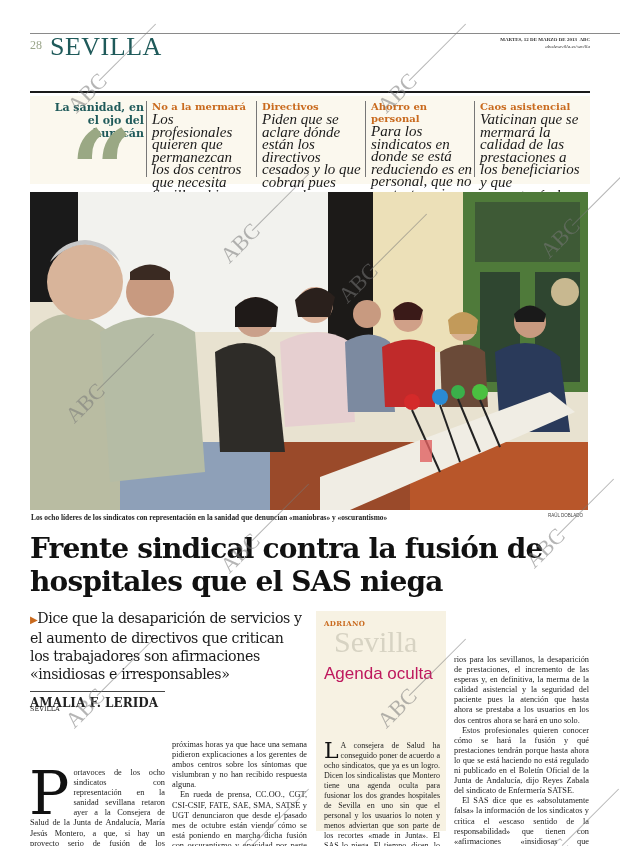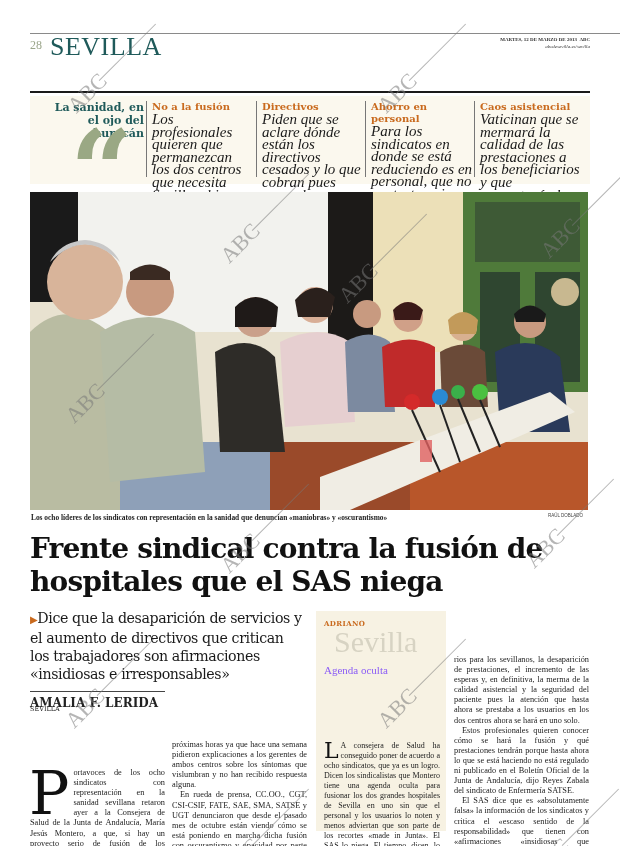--- a/index.html
+++ b/index.html
@@ -37,21 +37,21 @@
 
   .col { position: absolute; font-family: "Liberation Serif", serif; font-size: 8.3px; line-height: 10.1px; color: #222; text-align: justify; margin-top: 44px; }
   .col p { text-indent: 8px; }
   .col p.noind { text-indent: 0; }
   .dropcap-P { float: left; font-family: "DejaVu Serif", serif; font-size: 60px; line-height: 50px; margin: 0 4px 0 -1px; color: #111; }
   .dropcap-L { float: left; font-family: "DejaVu Serif", serif; font-size: 22px; line-height: 18px; margin: 1px 2px 0 0; color: #111; }
 
   .opinion { position: absolute; left: 316px; top: 611px; width: 130px; height: 220px; background: #f7f2e3; }
   .op-author { position: absolute; left: 324px; top: 619px; font-family: "DejaVu Serif", serif; font-weight: bold; font-size: 7px; color: #c96a1e; letter-spacing: 0.4px; }
   .op-section { position: absolute; left: 334px; top: 625px; font-family: "Liberation Serif", serif; font-size: 30px; color: #d7d3c3; }
-  .op-title { position: absolute; left: 324px; top: 664px; font-family: Liberation Serif, serif; font-size: 11px; color: #8b5cf6; }
+  .op-title { position: absolute; left: 324px; top: 664px; font-family: Liberation Sans, sans-serif; font-size: 17px; color: #be185d; }
 
   .wm { position: absolute; font-family: "Liberation Serif", serif; font-size: 22px; color: rgba(120,120,120,0.55); transform: rotate(-45deg); transform-origin: left top; pointer-events: none; white-space: nowrap; }
   .wm::before { content: ""; position: absolute; left: 40px; top: 12px; width: 80px; height: 1px; background: rgba(120,120,120,0.55); }
 </style>
 </head>
 <body>
 
 <div class="top-rule"></div>
 <div class="page-num">28</div>
 <div class="section">SEVILLA</div>
@@ -59,21 +59,21 @@
   <div><span>MARTES, 12 DE MARZO DE 2013</span>&nbsp;&nbsp;<span>ABC</span></div>
   <div class="url">abcdesevilla.es/sevilla</div>
 </div>
 <div class="thick-rule"></div>
 
 <div class="band"></div>
 <div class="band-title">La sanidad, en el ojo del huracán</div>
 <div class="quote-mark">“</div>
 
 <div class="kp" style="left:146px; width:106px;">
-  <div class="kp-head">No a la fusión</div>
+  <div class="kp-head">No a la mermará</div>
   <div class="kp-body">Los profesionales quieren que permanezcan los dos centros que necesita Sevilla y bien equipados</div>
 </div>
 <div class="kp" style="left:256px; width:108px;">
   <div class="kp-head">Directivos</div>
   <div class="kp-body">Piden que se aclare dónde están los directivos cesados y lo que cobran pues sospechan que les han dado otros cargos</div>
 </div>
 <div class="kp" style="left:365px; width:108px;">
   <div class="kp-head">Ahorro en personal</div>
   <div class="kp-body">Para los sindicatos en donde se está reduciendo es en personal, que no contratan ni sustituyen</div>
 </div>

